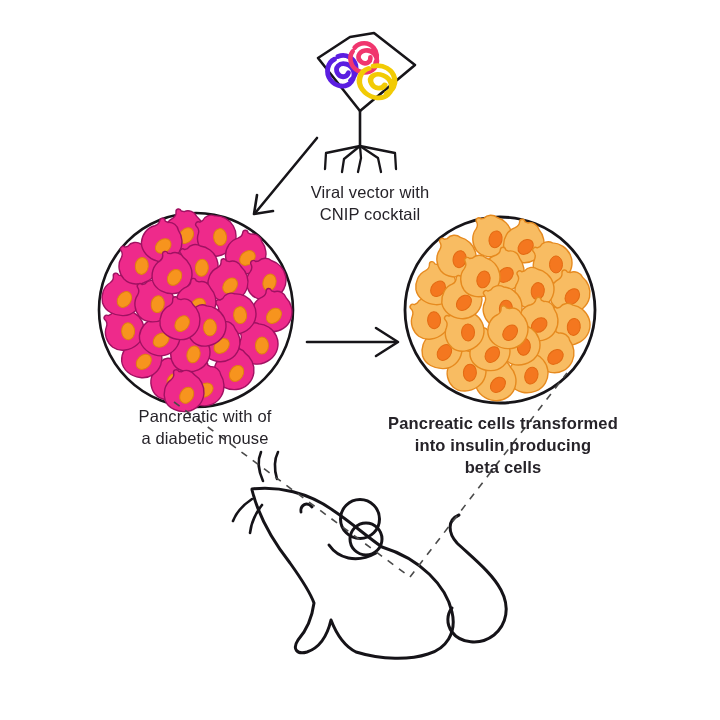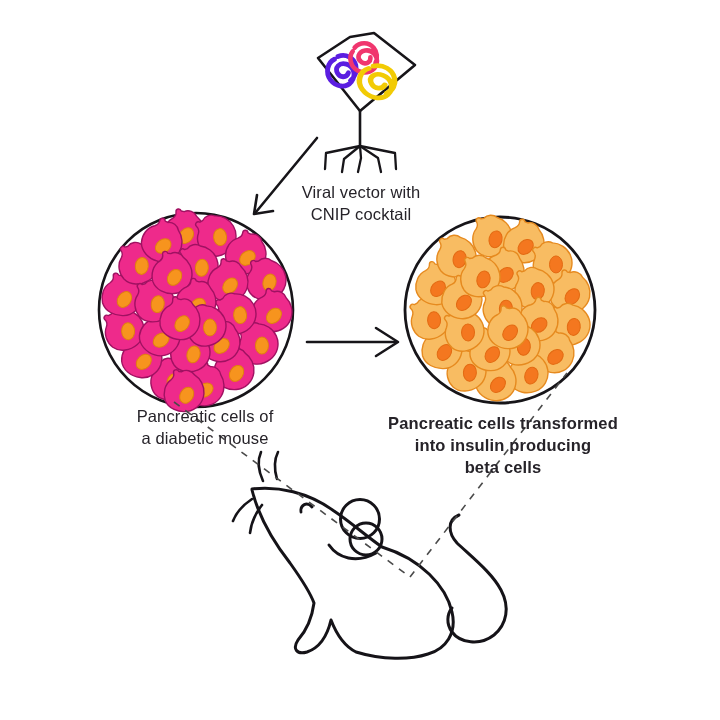--- a/index.html
+++ b/index.html
@@ -6,21 +6,21 @@
   .stage{
     position:relative;width:720px;height:720px;background:#ffffff;
     font-family:"Liberation Sans", sans-serif;overflow:hidden;
   }
   .stage svg{position:absolute;left:0;top:0;}
   .lbl{
     position:absolute;text-align:center;white-space:pre-line;
     color:#262329;font-size:16.5px;line-height:22px;font-weight:500;
     letter-spacing:.15px;
   }
-  .lbl-viral{left:261px;top:181px;width:200px;}
+  .lbl-viral{left:270px;top:181px;width:200px;}
   .lbl-left{left:85px;top:405px;width:240px;}
   .lbl-right{left:377px;top:412px;width:252px;font-weight:bold;}
 </style>
 </head>
 <body>
 
 <div class="stage">
 
   <svg width="720" height="720" viewBox="0 0 720 720">
 
@@ -289,18 +289,18 @@
     </g>
 
     <g fill="none" stroke="#4a4a4a" stroke-width="1.6" stroke-dasharray="7 7">
       <path d="M 174,402 L 410,577"></path>
       <path d="M 410,577 L 567,373"></path>
     </g>
   </svg>
 
   <div class="lbl lbl-viral">Viral vector with
 CNIP cocktail</div>
-  <div class="lbl lbl-left">Pancreatic cells of
+  <div class="lbl lbl-left">Pancreatic with of
 a diabetic mouse</div>
   <div class="lbl lbl-right">Pancreatic cells transformed
 into insulin producing
 beta cells</div>
 </div>
 
 </body></html>

